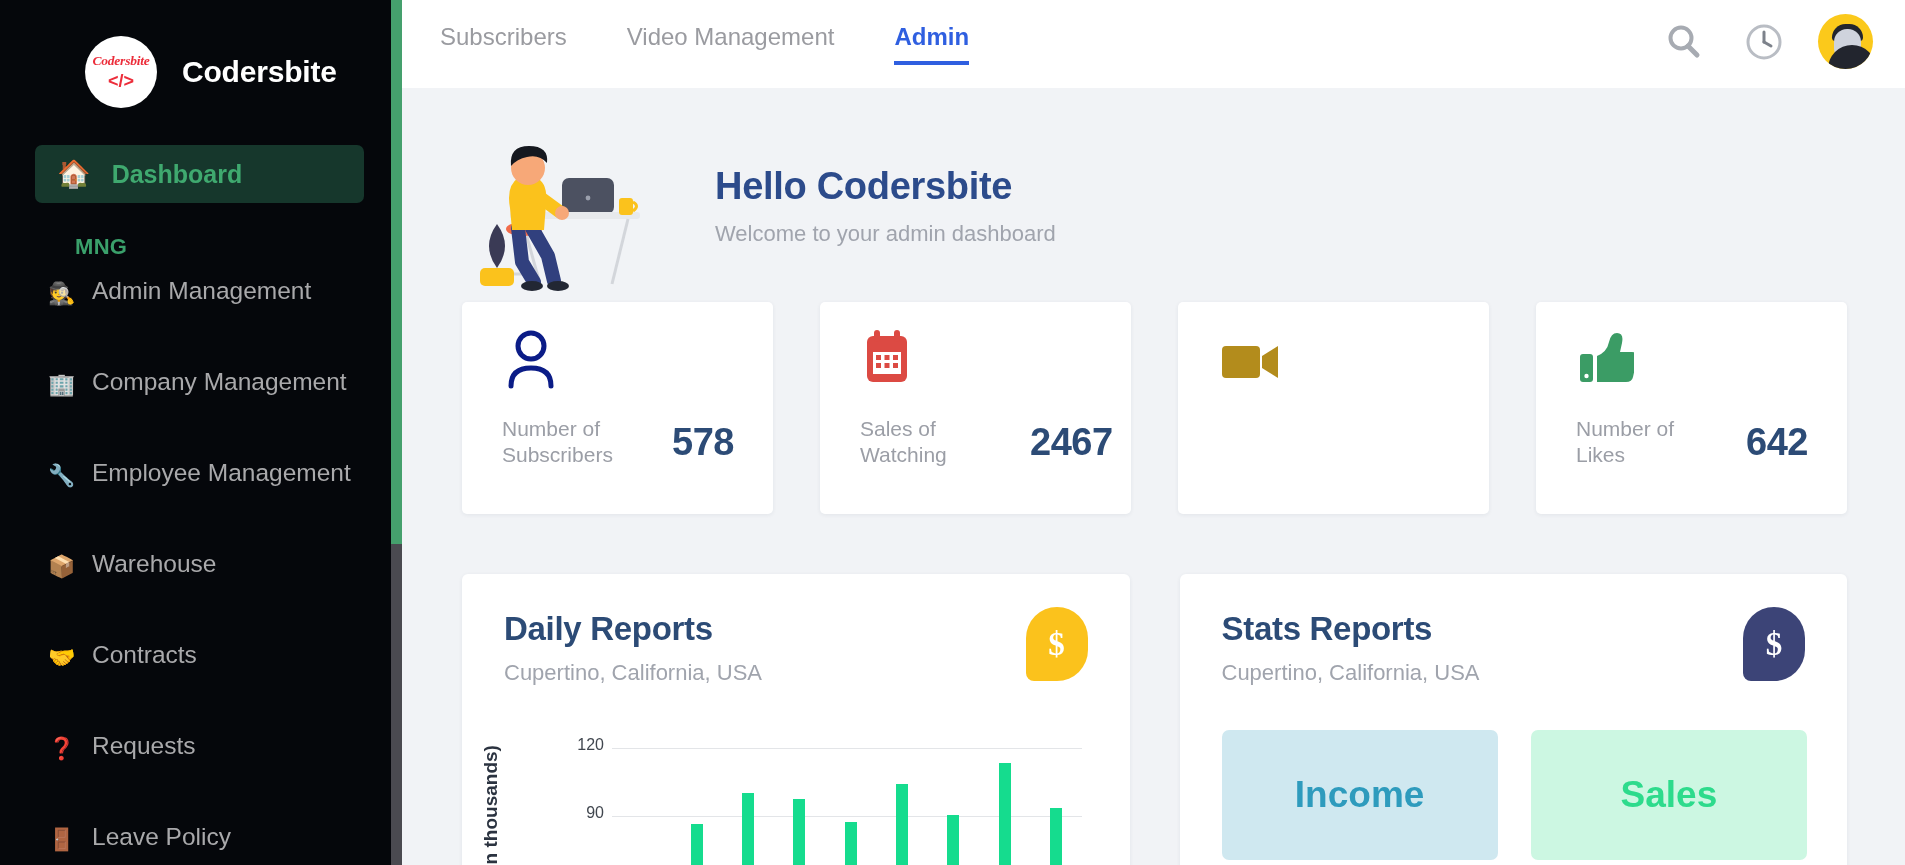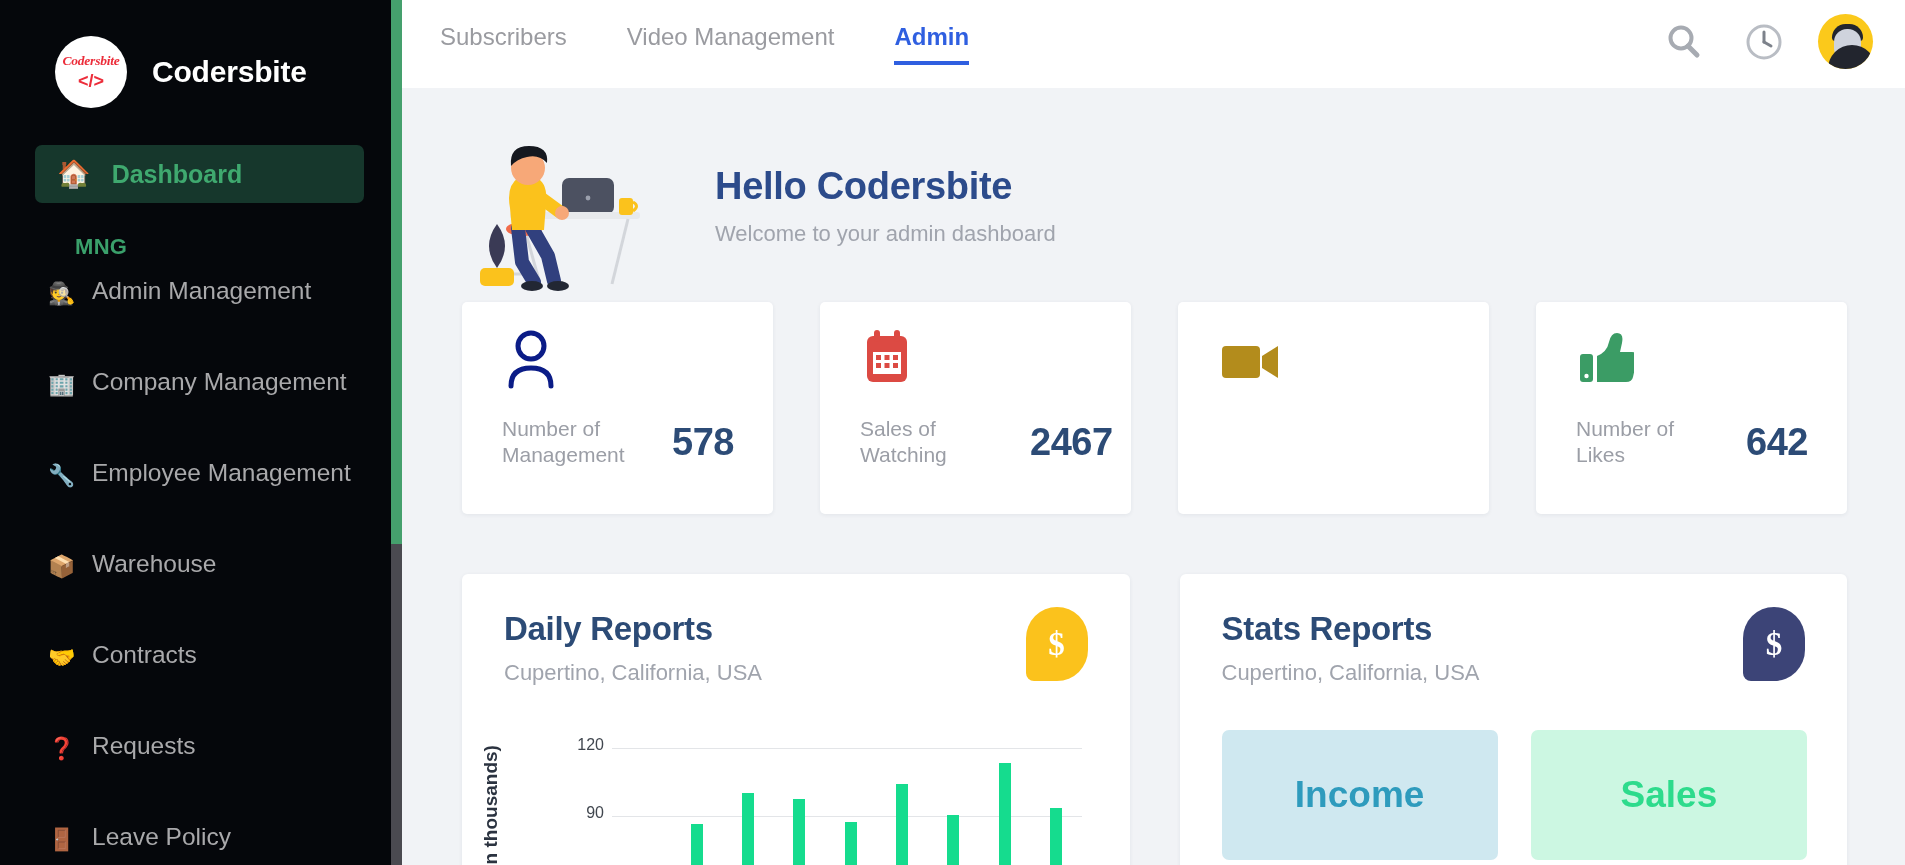--- a/index.html
+++ b/index.html
@@ -8,21 +8,21 @@
     font-family: "Liberation Sans", sans-serif;
     background: #f4f5f7;
   }
   .app { display: flex; width: 1905px; height: 865px; position: relative; }
 
   
   .sidebar {
     width: 402px; height: 865px; background: #05070b;
     position: relative; flex: 0 0 402px; overflow: hidden;
   }
-  .brand { display: flex; align-items: center; padding: 26px 0 0 55px; height: 118px; }
+  .brand { display: flex; align-items: center; padding: 26px 0 0 85px; height: 118px; }
   .brand-logo {
     width: 72px; height: 72px; border-radius: 50%; background: #fff;
     display: flex; flex-direction: column; align-items: center; justify-content: center;
     flex: 0 0 72px;
   }
   .brand-logo .lw { font-family: "Liberation Serif", serif; font-style: italic; font-weight: bold;
     color: #ec2d3a; font-size: 13.5px; letter-spacing: -0.2px; line-height: 1; }
   .brand-logo .lc { font-family: "Liberation Sans", sans-serif; color: #ec2d3a;
     font-size: 18px; font-weight: bold; line-height: 1; margin-top: 4px; }
   .brand-name { color: #fff; font-size: 30px; font-weight: bold; margin-left: 25px; letter-spacing: -0.2px; }
@@ -274,21 +274,21 @@
       <div class="stats">
 
         <div class="stat-card">
           <div class="stat-icon">
             <svg width="58" height="62" viewBox="0 0 58 62" aria-hidden="true">
               <circle cx="29" cy="18" r="13" fill="none" stroke="#0b1c87" stroke-width="5"></circle>
               <path d="M9 58 q0-18 20-18 q20 0 20 18" fill="none" stroke="#0b1c87" stroke-width="5" stroke-linecap="round"></path>
             </svg>
           </div>
           <div class="stat-row">
-            <div class="stat-label">Number of Management</div>
+            <div class="stat-label">Number of Subscribers</div>
             <div class="stat-value">578</div>
           </div>
         </div>
 
         <div class="stat-card">
           <div class="stat-icon">
             <svg width="54" height="62" viewBox="0 0 54 62" aria-hidden="true">
               <rect x="7" y="8" width="40" height="46" rx="6" fill="#dc4a43"></rect>
               <rect x="14" y="2" width="6" height="12" rx="3" fill="#dc4a43"></rect>
               <rect x="34" y="2" width="6" height="12" rx="3" fill="#dc4a43"></rect>

